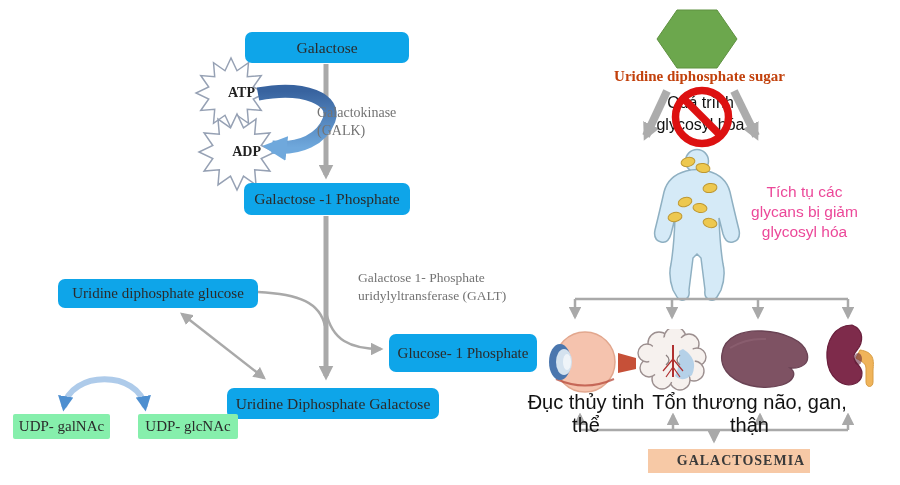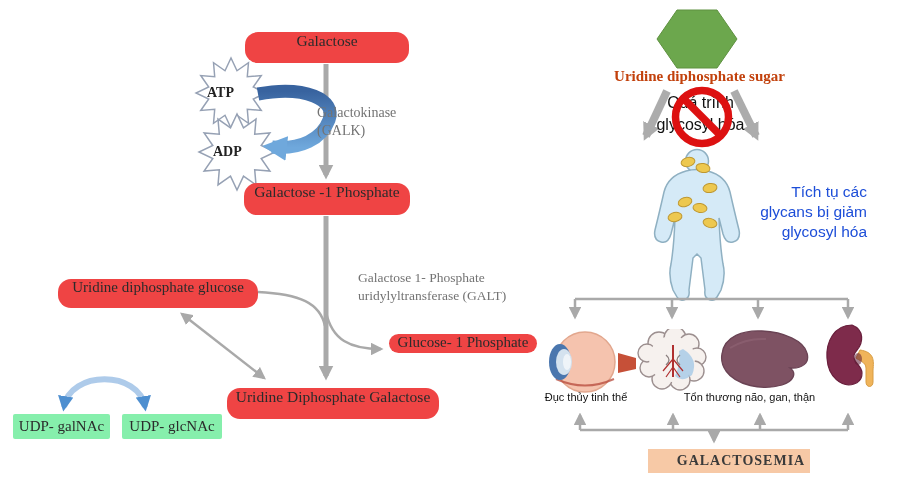--- a/index.html
+++ b/index.html
@@ -1,31 +1,31 @@
 <!DOCTYPE html>
 <html><head>
 <meta charset="utf-8">
 <style>
   html,body{margin:0;padding:0;background:#fff;}
   .stage{position:relative;width:900px;height:485px;background:#fff;overflow:hidden;
          font-family:"Liberation Serif",serif;}
   .abs{position:absolute;}
   .layer{position:absolute;left:0;top:0;z-index:1;}
-  .ybox{background:#ef4444;border-radius:13px;display:flex;align-items:flex-start;justify-content:center;
+  .ybox{background:#0ea5e9;border-radius:7px;display:flex;align-items:center;justify-content:center;
         font-size:15.5px;color:#2b2b2b;z-index:2;}
   .gbox{background:#86efac;border-radius:2px;display:flex;align-items:center;justify-content:center;
         font-size:15px;color:#2b2b2b;z-index:2;}
   .enz{font-size:13.5px;color:#737373;text-align:left;line-height:1.3;z-index:2;}
   .pre{white-space:pre-line;}
-  .starlbl{font-weight:bold;font-size:14px;color:#222;text-align:left;z-index:2;}
+  .starlbl{font-weight:bold;font-size:14px;color:#222;text-align:right;z-index:2;}
   .sans{font-family:"Liberation Sans",sans-serif;}
   .hexlbl{font-weight:bold;font-size:15px;color:#c2410c;text-align:center;z-index:2;}
   .blocked{font-size:16px;color:#111;text-align:center;line-height:1.35;z-index:2;}
-  .note{font-size:15.5px;color:#1d4ed8;text-align:right;line-height:1.3;z-index:2;}
-  .caption{font-size:11px;color:#111;text-align:center;z-index:2;}
+  .note{font-size:15.5px;color:#ec4899;text-align:center;line-height:1.3;z-index:2;}
+  .caption{font-size:20px;color:#111;text-align:center;z-index:2;}
   .disease{background:#F7C9A6;display:flex;align-items:center;justify-content:center;
            font-weight:bold;font-size:14px;letter-spacing:1px;color:#3a3a3a;z-index:2;}
   .nosign{z-index:3;}
 </style>
 </head>
 <body>
 
 <div class="stage">
 
   <svg class="layer" width="900" height="485" viewBox="0 0 900 485">
@@ -167,33 +167,33 @@
     <span>Galactose -1 Phosphate</span>
   </div>
 
   <div class="abs enz pre" style="left:330px;top:269px;width:160px;margin-left:28px;">Galactose 1- Phosphate
 uridylyltransferase (GALT)</div>
 
   <div class="abs ybox" style="left:58px;top:279px;width:200px;height:29px;font-size:15px;">
     <span>Uridine diphosphate glucose</span>
   </div>
 
-  <div class="abs ybox" style="left:389px;top:334px;width:148px;height:19px;font-size:15px;">
+  <div class="abs ybox" style="left:389px;top:334px;width:148px;height:38px;font-size:15px;">
     <span>Glucose- 1 Phosphate</span>
   </div>
 
 
   <div class="abs ybox" style="left:227px;top:388px;width:212px;height:31px;">
     <span>Uridine Diphosphate Galactose</span>
   </div>
 
   <div class="abs gbox" style="left:13px;top:414px;width:97px;height:25px;">
     <span>UDP- galNAc</span>
   </div>
-  <div class="abs gbox" style="left:122px;top:414px;width:100px;height:25px;text-align:center;">
+  <div class="abs gbox" style="left:138px;top:414px;width:100px;height:25px;text-align:center;">
     <span>UDP- glcNAc</span>
   </div>
 
   <div class="abs hexlbl" style="left:607px;top:68px;width:185px;">Uridine diphosphate sugar</div>
 
   <div class="abs blocked sans pre" style="left:638px;top:92px;width:125px;">Quá trình
 glycosyl hóa</div>
 
   <svg class="abs nosign" style="left:665px;top:81px;" width="74" height="74" viewBox="0 0 74 74">
     <circle cx="37" cy="36" r="26.5" stroke="#DD1111" stroke-width="7.5" fill="none"></circle>

